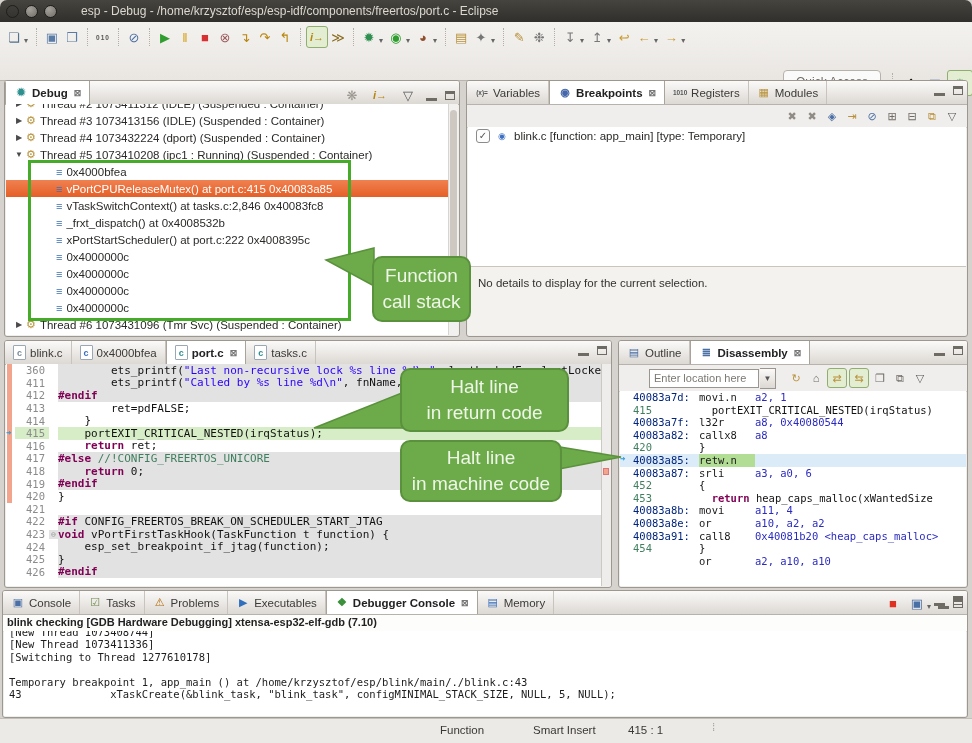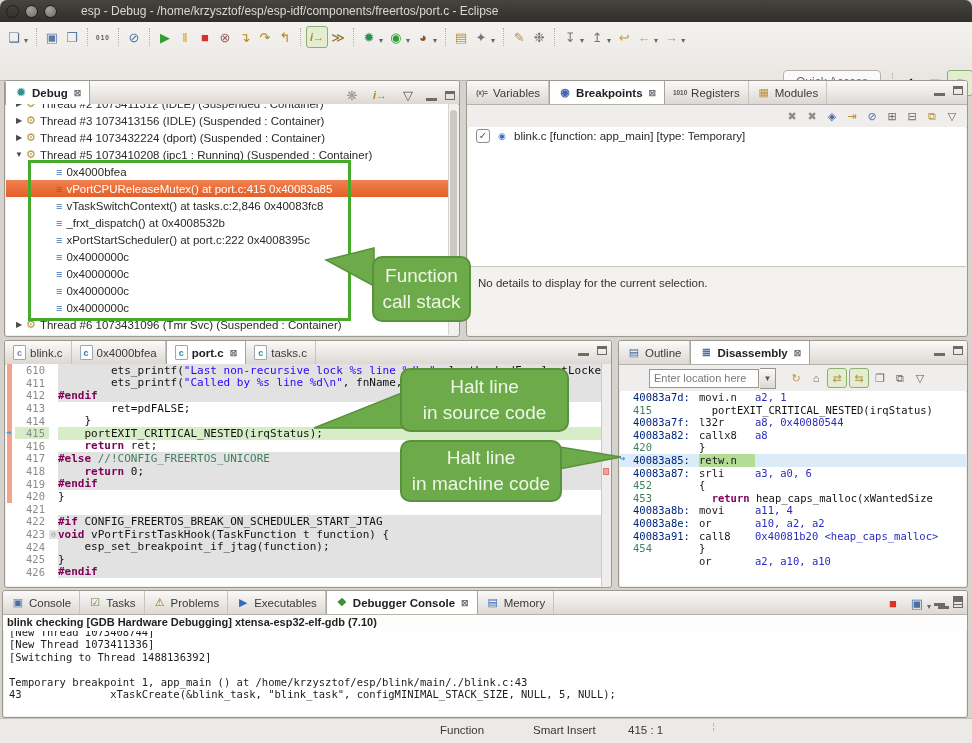--- a/index.html
+++ b/index.html
@@ -474,21 +474,21 @@
       <span class="tab">
         <span class="ficon" style="color: rgb(46, 143, 143);">c</span>
         <span>tasks.c</span>
       </span>
       <div class="minmax">
         <span class="btn-min"></span>
         <span class="btn-max"></span>
       </div>
     </div>
   <div id="editor-body">
-      <div class="eline ginact"><span class="mk"><span class="chg"></span></span><span class="ln">610</span><span class="fold"></span><pre class="codetxt"><span class="sg-p">        ets_printf(</span><span class="sg-s">"Last non-recursive lock %s line %d\n"</span><span class="sg-p">, lastLockedFn, lastLockedLine);</span></pre></div>
+      <div class="eline ginact"><span class="mk"><span class="chg"></span></span><span class="ln">360</span><span class="fold"></span><pre class="codetxt"><span class="sg-p">        ets_printf(</span><span class="sg-s">"Last non-recursive lock %s line %d\n"</span><span class="sg-p">, lastLockedFn, lastLockedLine);</span></pre></div>
       <div class="eline ginact"><span class="mk"><span class="chg"></span></span><span class="ln">411</span><span class="fold"></span><pre class="codetxt"><span class="sg-p">        ets_printf(</span><span class="sg-s">"Called by %s line %d\n"</span><span class="sg-p">, fnName, line);</span></pre></div>
       <div class="eline ginact"><span class="mk"><span class="chg"></span></span><span class="ln">412</span><span class="fold"></span><pre class="codetxt"><span class="sg-k">#endif</span></pre></div>
       <div class="eline"><span class="mk"><span class="chg"></span></span><span class="ln">413</span><span class="fold"></span><pre class="codetxt"><span class="sg-p">        ret=pdFALSE;</span></pre></div>
       <div class="eline"><span class="mk"><span class="chg"></span></span><span class="ln">414</span><span class="fold"></span><pre class="codetxt"><span class="sg-p">    }</span></pre></div>
       <div class="eline halt"><span class="mk"><span class="chg"></span><span class="haltarrow">➜</span></span><span class="ln">415</span><span class="fold"></span><pre class="codetxt"><span class="sg-p">    portEXIT_CRITICAL_NESTED(irqStatus);</span></pre></div>
       <div class="eline"><span class="mk"><span class="chg"></span></span><span class="ln">416</span><span class="fold"></span><pre class="codetxt"><span class="sg-p">    </span><span class="sg-k">return</span><span class="sg-p"> ret;</span></pre></div>
       <div class="eline ginact"><span class="mk"><span class="chg"></span></span><span class="ln">417</span><span class="fold"></span><pre class="codetxt"><span class="sg-k">#else</span><span class="sg-c"> //!CONFIG_FREERTOS_UNICORE</span></pre></div>
       <div class="eline ginact"><span class="mk"><span class="chg"></span></span><span class="ln">418</span><span class="fold"></span><pre class="codetxt"><span class="sg-p">    </span><span class="sg-k">return</span><span class="sg-p"> 0;</span></pre></div>
       <div class="eline ginact"><span class="mk"><span class="chg"></span></span><span class="ln">419</span><span class="fold"></span><pre class="codetxt"><span class="sg-k">#endif</span></pre></div>
       <div class="eline"><span class="mk"><span class="chg"></span></span><span class="ln">420</span><span class="fold"></span><pre class="codetxt"><span class="sg-p">}</span></pre></div>
@@ -623,21 +623,21 @@
         </span>
         <span class="tbdd">▾</span>
       </span>
       <span class="btn-min"></span>
       <span class="btn-max"></span>
     </div>
   <div class="con-head">blink checking [GDB Hardware Debugging] xtensa-esp32-elf-gdb (7.10)</div>
   <div id="console-body">
       <pre class="cline" style="margin-top: -5px;">[New Thread 1073408744]</pre>
       <pre class="cline">[New Thread 1073411336]</pre>
-      <pre class="cline">[Switching to Thread 1488136392]</pre>
+      <pre class="cline">[Switching to Thread 1277610178]</pre>
       <pre class="cline"></pre>
       <pre class="cline">Temporary breakpoint 1, app_main () at /home/krzysztof/esp/blink/main/./blink.c:43</pre>
       <pre class="cline">43              xTaskCreate(&amp;blink_task, "blink_task", configMINIMAL_STACK_SIZE, NULL, 5, NULL);</pre>
     </div>
 </div>
 
 <div class="statusbar">
   <span style="left:440px;">Function</span>
   <span style="left:533px;">Smart Insert</span>
   <span style="left:628px;">415 : 1</span>
@@ -652,21 +652,21 @@
 <div class="callout" style="left:372px;top:256px;width:95px;height:62px;">
   <span>Function</span>
     <span>call stack</span>
 </div>
 
 <svg class="callout-tail" width="94" height="46" style="left:312px;top:386px;">
   <polygon points="2,42 92,6 92,42" fill="#6caa4a" stroke="#5a913c" stroke-width="1.5"></polygon>
 </svg>
 <div class="callout" style="left:400px;top:368px;width:165px;height:60px;">
   <span>Halt line</span>
-    <span>in source code</span>
+    <span>in return code</span>
 </div>
 
 <svg class="callout-tail" width="70" height="30" style="left:554px;top:444px;">
   <polygon points="0,2 0,26 67,13" fill="#6caa4a" stroke="#5a913c" stroke-width="1.5"></polygon>
 </svg>
 <div class="callout" style="left:400px;top:440px;width:158px;height:58px;">
   <span>Halt line</span>
     <span>in machine code</span>
 </div>
 

